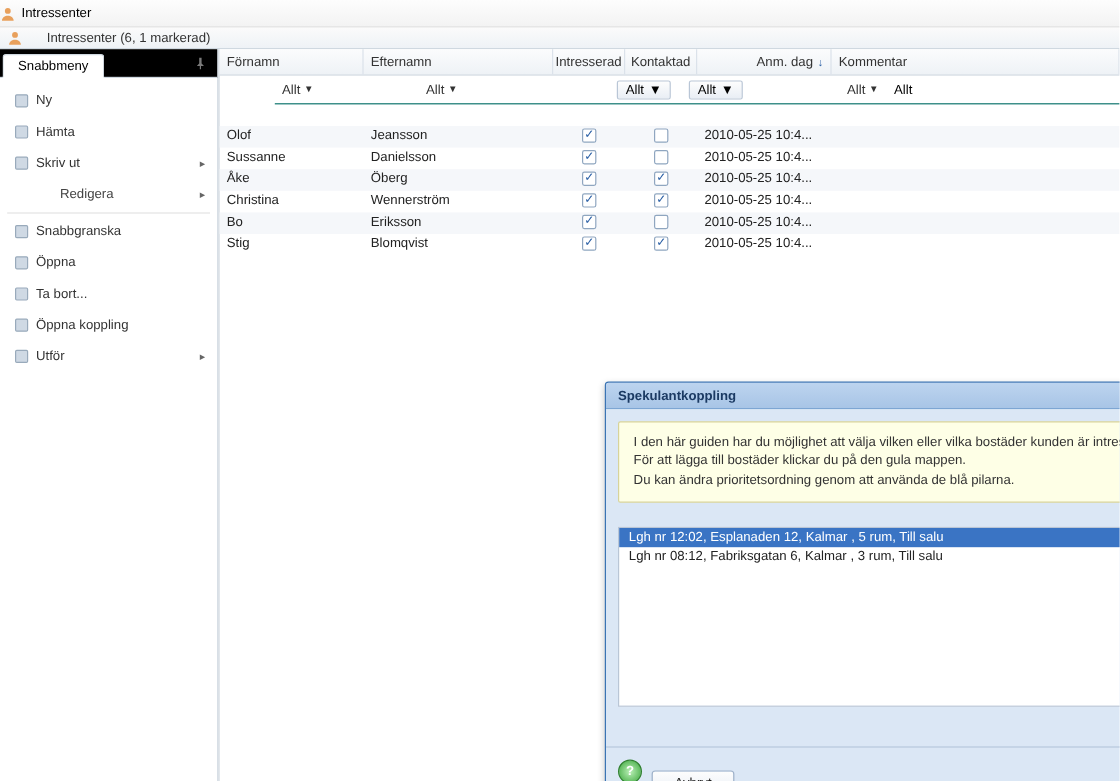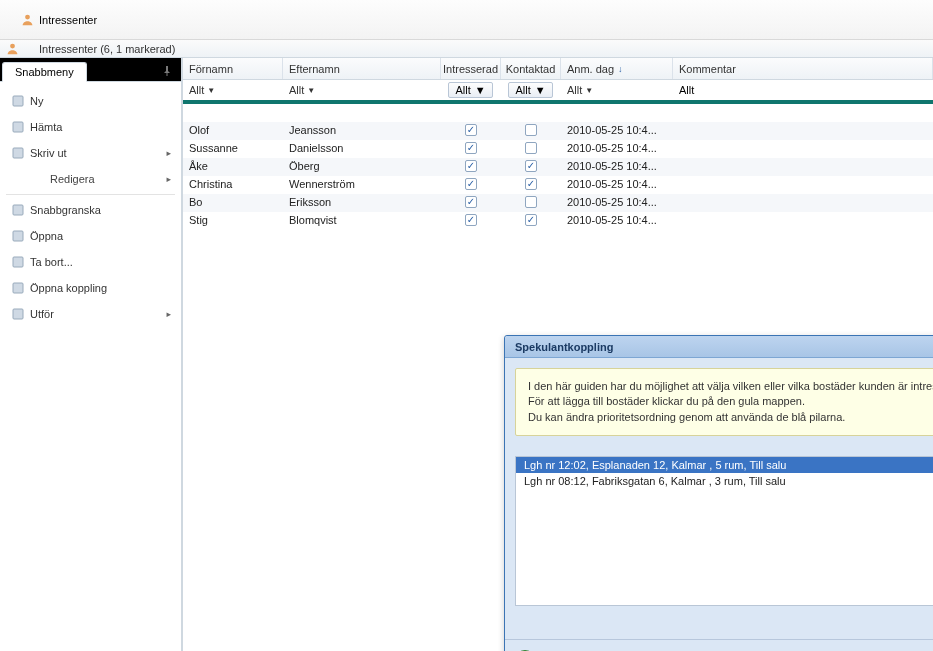--- a/index.html
+++ b/index.html
@@ -1,20 +1,20 @@
 <!DOCTYPE html>
 <html><head>
 <meta charset="utf-8">
 <style>
 * { box-sizing: border-box; margin: 0; padding: 0; font-family: 'Segoe UI', Tahoma, sans-serif; font-size: 11px; }
 html, body { width: 933px; height: 651px; overflow: hidden; background: #fff; }
 
 .window-title {
-  height: 40px; background: linear-gradient(#fdfdfd,#f3f3f3);
-  border-bottom: 1px solid #d9d9d9; display: flex; align-items: center; padding-left: 21px; gap: 5px;
+  height: 23px; background: linear-gradient(#fdfdfd,#f3f3f3);
+  border-bottom: 1px solid #d9d9d9; display: flex; align-items: center; padding-left: 0; gap: 5px;
 }
 .sub-title {
   height: 18px; background: linear-gradient(#fbfbfb,#eef2f6);
   border-bottom: 1px solid #cfd8e0; display: flex; align-items: center; padding-left: 6px; gap: 20px;
   color: #333;
 }
 .person-icon { width: 13px; height: 13px; }
 
 .main-area { display: flex; height: calc(651px - 40px); }
 
@@ -25,35 +25,35 @@
 .menu-list { padding: 6px 0; }
 .menu-item { display: flex; align-items: center; height: 26px; padding: 0 10px; gap: 4px; cursor: pointer; color: #333; }
 .menu-item.indent { padding-left: 30px; color:#444; }
 .menu-item .arrow { margin-left: auto; color: #666; font-size: 9px; }
 .menu-sep { height: 1px; background: #e3e3e3; margin: 2px 6px; }
 .menu-icon { width: 16px; height: 16px; display:flex; align-items:center; justify-content:center; color:#8a9aab; }
 
 .grid-area { flex: 1; position: relative; display: flex; flex-direction: column; border-left: 1px solid #cfd8e0;}
 .grid-header { display: flex; height: 22px; background: linear-gradient(#fbfcfd,#eef2f6); border-bottom: 1px solid #cfd8e0;}
 .gh { border-right: 1px solid #dbe2ea; padding: 3px 6px; color: #333; display:flex; align-items:center; gap:4px; cursor:pointer; }
-.filter-row { display: flex; height: 24px; align-items: center; border-bottom: 4px solid #0f766e;}
+.filter-row { display: flex; height: 24px; align-items: center; border-bottom: 1px solid #0f766e; margin-left: 46px;}
 .fr-cell { border-right: 1px solid transparent; padding: 1px 6px; display:flex; align-items:center; }
 .fr-input { width: 100%; border: none; outline: none; font-size: 11px; background: transparent; }
 .fr-dd { display:flex; align-items:center; gap:3px; color:#333; cursor:pointer;}
 .fr-dd .caret { font-size: 8px; color:#333;}
 .fr-btn { border:1px solid #b9c6d6; background:linear-gradient(#fdfdfd,#e9eef5); border-radius:2px; padding:1px 6px; display:flex; align-items:center; gap:4px; cursor:pointer; }
 .grid-body { }
 .row { display:flex; height: 18px; align-items:center; }
 .row.alt { background:#f5f7fa; }
 .cell { padding: 1px 6px; color:#222;margin-top:33px; }
 .chk { width:12px; height:12px; border:1px solid #8fa6c0; border-radius:2px; display:inline-flex; align-items:center; justify-content:center; background:#fff;}
 .chk.on::after { content:"✓"; color:#2a5fa5; font-size:10px; line-height:1; }
 .sort-arrow{ color:#2a5fa5; font-size:9px;}
 
-.c-fn{ width:100px;} .c-en{ width:158px;} .c-in{ width:60px; display:flex; justify-content:center;} .c-ko{ width:60px; display:flex; justify-content:center;} .c-da{ width:112px;} .c-km{ flex:1;}
+.c-fn{ width:120px;} .c-en{ width:158px;} .c-in{ width:60px; display:flex; justify-content:center;} .c-ko{ width:60px; display:flex; justify-content:center;} .c-da{ width:112px;justify-content:flex-end;} .c-km{ flex:1;}
 
 
 .dialog {
   position: absolute; left: 321px; top: 277px; width: 580px; height: 345px;
   border: 1px solid #3b74b4; border-radius: 3px; background: #dbe7f5;
   box-shadow: 0 2px 6px rgba(0,0,0,.2);
 }
 .dlg-title { height: 22px; background: linear-gradient(#bdd4ef,#a8c5e6); border-bottom:1px solid #7da6d3; display:flex; align-items:center; padding-left:10px; color:#1b3a63; font-weight:bold; border-radius:3px 3px 0 0;}
 .dlg-body { padding: 10px 10px 0 10px; }
 .info-box { background:#feffe6; border:1px solid #d7d39a; border-radius:2px; padding:10px 12px; color:#333; line-height:1.4; }

